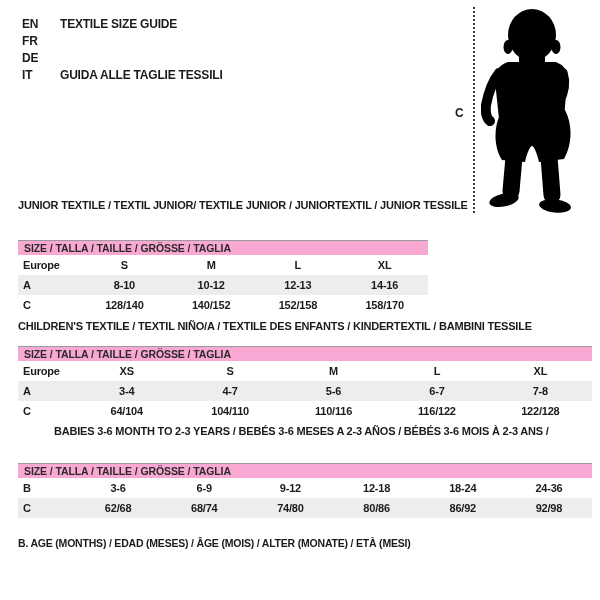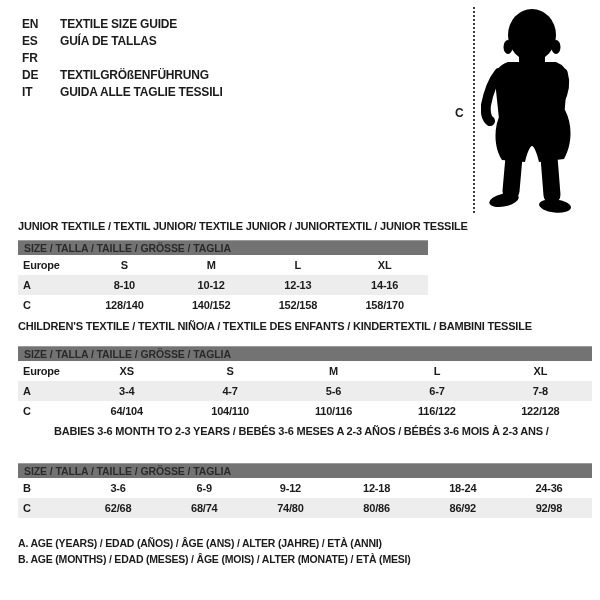--- a/index.html
+++ b/index.html
@@ -18,49 +18,44 @@
   .c-label{position:absolute;left:0px;top:101px;font-size:12px;}
   .dotted-line{position:absolute;left:18px;top:2px;height:206px;width:0;border-left:2px dotted #3c3c3c;}
   .figure svg{position:absolute;left:26px;top:0px;}
   
   .section-title{position:absolute;left:18px;font-size:11px;letter-spacing:-0.2px;white-space:nowrap;}
   .two-line{line-height:16px;margin-left:36px;}
   .size-table{position:absolute;left:18px;}
   .size-table.narrow{width:410px;}
   .size-table.wide{width:574px;}
   .size-header-bar{
-    height:14px;line-height:14px;background:#737373;border-top:1px solid #9b9b9b;
+    height:14px;line-height:14px;background:#f9a8d4;border-top:1px solid #9b9b9b;
     font-size:10.5px;padding-left:6px;color:#2a2a2a;letter-spacing:-0.1px;
   }
   .t-row{display:flex;height:20px;align-items:center;font-size:11px;letter-spacing:-0.2px;}
   .t-row.alt{background:#ededed;}
   .t-cell{flex:1 1 0;text-align:center;}
   .t-cell.first{flex:0 0 52px;text-align:left;padding-left:5px;}
   .narrow .t-cell.first{flex:0 0 58px;}
   
   .legend{position:absolute;left:18px;top:536px;font-size:10.5px;line-height:15.5px;letter-spacing:-0.2px;}
 </style>
 </head>
 <body>
 
 <div class="lang-list">
   <div class="lang-row">
     <span class="lang-code">EN</span>
     <span class="lang-label">TEXTILE SIZE GUIDE</span>
   </div>
   <div class="lang-row">
-    <span class="lang-code">ES</span>
-    <span class="lang-label">GUÍA DE TALLAS</span>
-  </div>
-  <div class="lang-row">
     <span class="lang-code">FR</span>
   </div>
   <div class="lang-row">
     <span class="lang-code">DE</span>
-    <span class="lang-label">TEXTILGRÖßENFÜHRUNG</span>
   </div>
   <div class="lang-row">
     <span class="lang-code">IT</span>
     <span class="lang-label">GUIDA ALLE TAGLIE TESSILI</span>
   </div>
 </div>
 
 <div class="figure">
   <span class="c-label">C</span>
   <div class="dotted-line"></div>
@@ -77,21 +72,21 @@
     </g>
     <g fill="none" stroke="#000000" stroke-linecap="round">
       <path d="M18,68 C10,78 7,90 5,100 C4,108 6,114 9,116" stroke-width="10"></path>
       <path d="M82,68 C85,78 83,88 78,97 C75,102 73,104 72,105" stroke-width="9.5"></path>
       <path d="M33,152 L30,186" stroke-width="17"></path>
       <path d="M68,152 L71,190" stroke-width="17"></path>
     </g>
   </svg>
 </div>
 
-<div class="section-title" style="top:220px;">JUNIOR TEXTILE / TEXTIL JUNIOR/ TEXTILE JUNIOR / JUNIORTEXTIL / JUNIOR TESSILE</div>
+<div class="section-title" style="top:199px;">JUNIOR TEXTILE / TEXTIL JUNIOR/ TEXTILE JUNIOR / JUNIORTEXTIL / JUNIOR TESSILE</div>
 <div class="size-table narrow" style="top:240px;">
   <div class="size-header-bar">SIZE / TALLA / TAILLE / GRÖSSE / TAGLIA</div>
   <div class="t-row">
     <span class="t-cell first">Europe</span>
     <span class="t-cell">S</span>
     <span class="t-cell">M</span>
     <span class="t-cell">L</span>
     <span class="t-cell">XL</span>
   </div>
   <div class="t-row alt">
@@ -158,15 +153,14 @@
     <span class="t-cell">62/68</span>
     <span class="t-cell">68/74</span>
     <span class="t-cell">74/80</span>
     <span class="t-cell">80/86</span>
     <span class="t-cell">86/92</span>
     <span class="t-cell">92/98</span>
   </div>
 </div>
 
 <div class="legend">
-  <div>A. AGE (YEARS) / EDAD (AÑOS) / ÂGE (ANS) / ALTER (JAHRE) / ETÀ (ANNI)</div>
   <div>B. AGE (MONTHS) / EDAD (MESES) / ÂGE (MOIS) / ALTER (MONATE) / ETÀ (MESI)</div>
 </div>
 
 </body></html>

